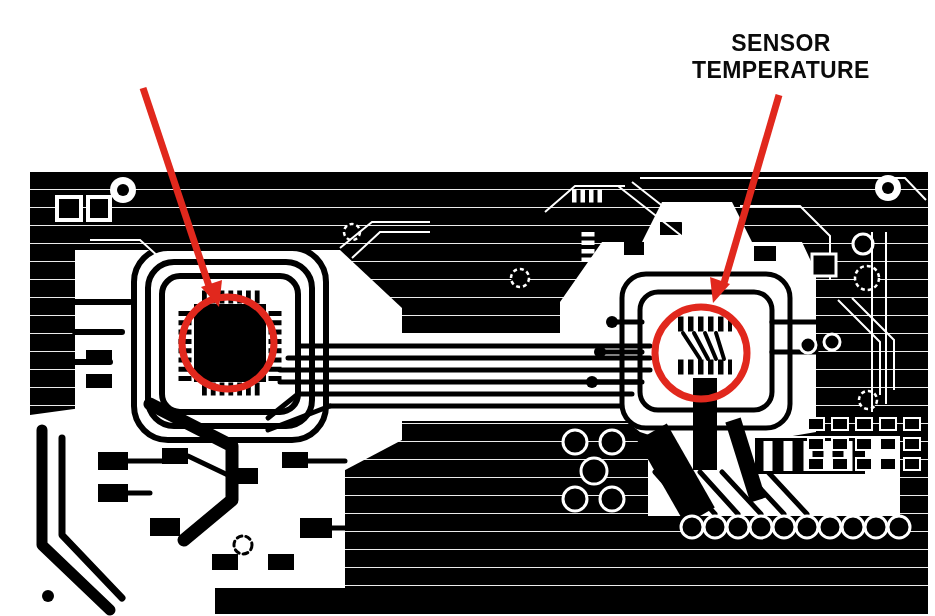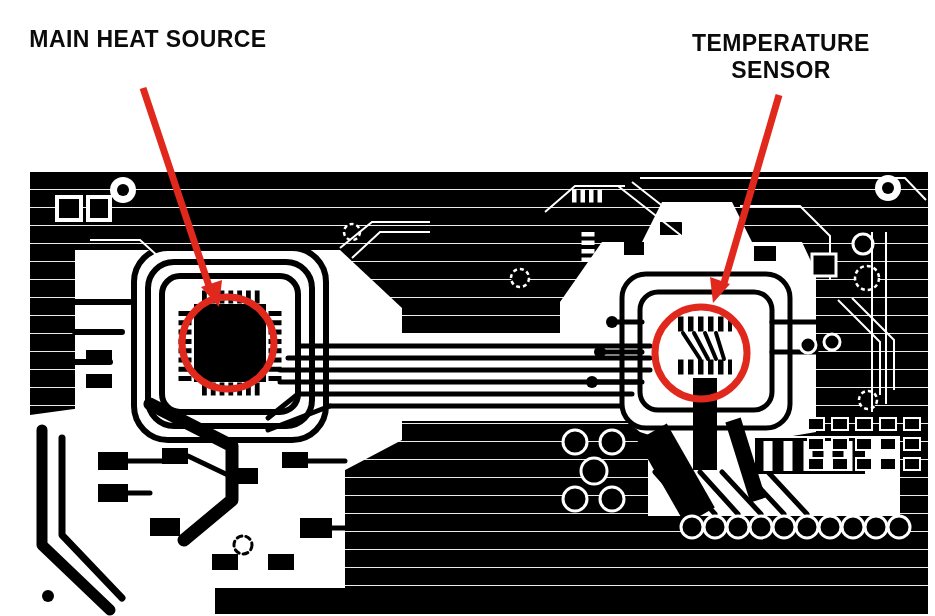--- a/index.html
+++ b/index.html
@@ -233,20 +233,19 @@
       <polygon points="219,307 201,287 222,280" style="fill:var(--annotation-red,#e1281d)"></polygon>
     </g>
     <g>
       <circle cx="701" cy="353" r="46" fill="none" style="stroke:var(--annotation-red,#e1281d)" stroke-width="7"></circle>
       <line x1="779" y1="95" x2="724" y2="283" style="stroke:var(--annotation-red,#e1281d)" stroke-width="7"></line>
       <polygon points="713,303 710,277 730,284" style="fill:var(--annotation-red,#e1281d)"></polygon>
     </g>
   </svg>
 
   <div class="label label-heat">
-    <span>MAIN HEAT SOURCE</span>
   </div>
   <div class="label label-temp">
+    <span>SENSOR</span>
     <span>TEMPERATURE</span>
-    <span>SENSOR</span>
   </div>
 
 </div>
 
 </body></html>

